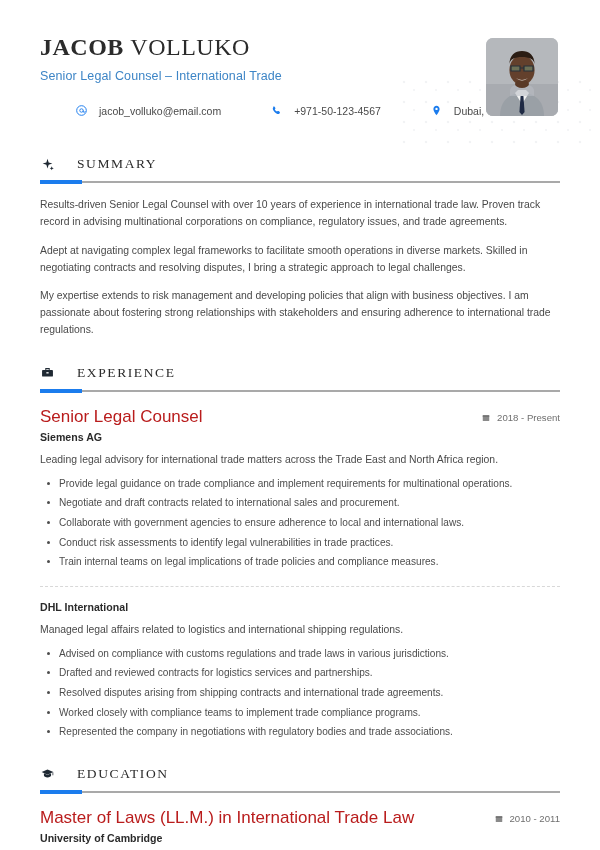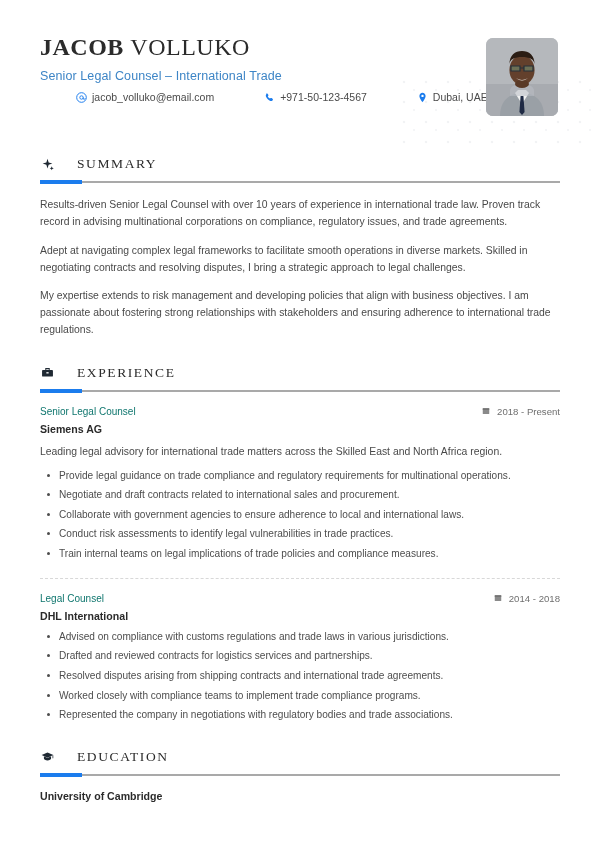--- a/index.html
+++ b/index.html
@@ -54,35 +54,35 @@
   }
   .name .first {
     font-weight: bold;
   }
   .name .last {
     font-weight: normal;
   }
   .role {
     font-size: 12.5px;
     color: #3d85c6;
-    margin: 0 0 8px 0;
+    margin: 0 0 22px 0;
     letter-spacing: 0.1px;
   }
   .contacts {
     display: flex;
     align-items: center;
     gap: 14px;
     font-size: 10.5px;
     color: #4a4a4a;
     flex-wrap: wrap;
   }
   .contact {
     display: flex;
-    align-items: center;
-    gap: 5px;
+    align-items: flex-start;
+    gap: 12px;
     white-space: nowrap;
     padding-left: 36px;
   }
   .contact svg { display: block; }
 
   .photo {
     position: absolute;
     top: 38px;
     right: 42px;
     width: 72px;
@@ -146,22 +146,22 @@
   .para:last-child { margin-bottom: 0; }
 
   
   .entry { margin-bottom: 4px; }
   .entry-top {
     display: flex;
     justify-content: space-between;
     align-items: baseline;
   }
   .entry-title {
-    font-size: 10px;
-    color: #0f766e;
+    font-size: 17px;
+    color: #b91c1c;
     line-height: 1.25;
   }
   .entry-date {
     display: flex;
     align-items: center;
     gap: 7px;
     font-size: 9.6px;
     color: #6f6f6f;
     white-space: nowrap;
     padding-left: 12px;
@@ -306,46 +306,35 @@
           <span>
             <svg width="8" height="8" viewBox="0 0 16 16">
                 <rect x="1.5" y="2.6" width="13" height="11.4" rx="1" fill="#8a8a8a"></rect>
                 <rect x="1.5" y="2.6" width="13" height="3" fill="#6f6f6f"></rect>
               </svg>
           </span>
           <span>2018 - Present</span>
         </div>
       </div>
       <div class="entry-org">Siemens AG</div>
-      <div class="entry-desc">Leading legal advisory for international trade matters across the Skilled East and North Africa region.</div>
+      <div class="entry-desc">Leading legal advisory for international trade matters across the Trade East and North Africa region.</div>
       <ul class="bullets">
-        <li>Provide legal guidance on trade compliance and regulatory requirements for multinational operations.</li>
+        <li>Provide legal guidance on trade compliance and implement requirements for multinational operations.</li>
         <li>Negotiate and draft contracts related to international sales and procurement.</li>
         <li>Collaborate with government agencies to ensure adherence to local and international laws.</li>
         <li>Conduct risk assessments to identify legal vulnerabilities in trade practices.</li>
         <li>Train internal teams on legal implications of trade policies and compliance measures.</li>
       </ul>
     </div>
 
     <hr class="entry-sep">
 
     <div class="entry">
-      <div class="entry-top">
-        <div class="entry-title">Legal Counsel</div>
-        <div class="entry-date">
-          <span>
-            <svg width="8" height="8" viewBox="0 0 16 16">
-                <rect x="1.5" y="2.6" width="13" height="11.4" rx="1" fill="#8a8a8a"></rect>
-                <rect x="1.5" y="2.6" width="13" height="3" fill="#6f6f6f"></rect>
-              </svg>
-          </span>
-          <span>2014 - 2018</span>
-        </div>
-      </div>
       <div class="entry-org">DHL International</div>
+      <div class="entry-desc">Managed legal affairs related to logistics and international shipping regulations.</div>
       <ul class="bullets">
         <li>Advised on compliance with customs regulations and trade laws in various jurisdictions.</li>
         <li>Drafted and reviewed contracts for logistics services and partnerships.</li>
         <li>Resolved disputes arising from shipping contracts and international trade agreements.</li>
         <li>Worked closely with compliance teams to implement trade compliance programs.</li>
         <li>Represented the company in negotiations with regulatory bodies and trade associations.</li>
       </ul>
     </div>
   </div>
 
@@ -356,18 +345,30 @@
             <path d="M8 3 L15.2 6.2 L8 9.4 L0.8 6.2 Z" fill="#1f2933"></path>
             <path d="M3.6 7.6 v3 c0 1.3 2 2.2 4.4 2.2 s4.4 -0.9 4.4 -2.2 v-3 L8 9.9 Z" fill="#1f2933"></path>
             <path d="M14.6 6.6 v3.6" stroke="#1f2933" stroke-width="0.9" fill="none"></path>
           </svg>
       </span>
       <span class="section-title">EDUCATION</span>
     </div>
     <div class="section-rule"></div>
 
     <div class="entry">
+      <div class="entry-top">
+        <div class="entry-title">Master of Laws (LL.M.) in International Trade Law</div>
+        <div class="entry-date">
+          <span>
+            <svg width="8" height="8" viewBox="0 0 16 16">
+                <rect x="1.5" y="2.6" width="13" height="11.4" rx="1" fill="#8a8a8a"></rect>
+                <rect x="1.5" y="2.6" width="13" height="3" fill="#6f6f6f"></rect>
+              </svg>
+          </span>
+          <span>2010 - 2011</span>
+        </div>
+      </div>
       <div class="entry-org">University of Cambridge</div>
 
     </div>
   </div>
 
 </div>
 
 </body></html>

